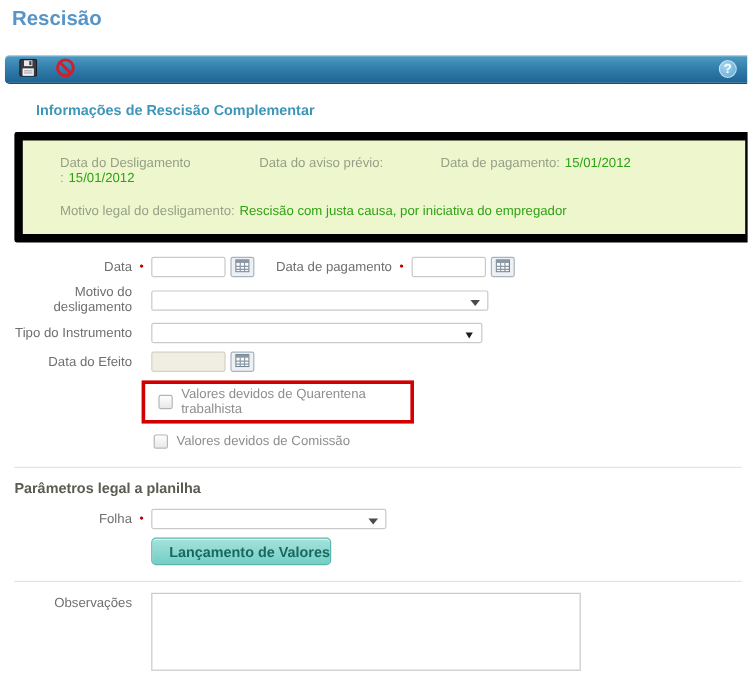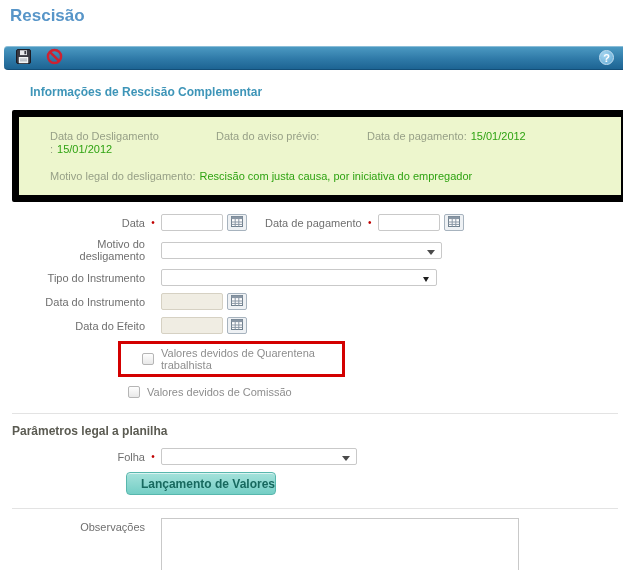--- a/index.html
+++ b/index.html
@@ -25,21 +25,21 @@
   .summary-box { margin:11px 5px 0 12px; width:616px; background:#edf6cd;
     border:7px solid #000000; border-radius:2px; padding:13px 6px 12px 31px; }
   .sum-row { display:flex; margin-bottom:14px; line-height:13px; }
   .sum-row:last-child { margin-bottom:0; }
   .sum-label { color:#97a087; }
   .sum-value { color:#2fa312; margin-left:4px; }
   .sum-col1 { width:166px; }
   .sum-col2 { width:151px; }
 
   .form-area { margin-top:12px; }
-  .frow { display:flex; align-items:center; margin-bottom:7px;padding-left:35px; }
+  .frow { display:flex; align-items:center; margin-bottom:7px; }
   .flabel { width:110px; text-align:right; color:#6f6f6f; line-height:12px; }
   .req { width:16px; text-align:center; color:#c00000; font-size:10px; }
   .txt { width:62px; height:17px; border:1px solid #c9c9c9; border-radius:2px;
     font-size:11px; padding:0 3px; font-family:"Liberation Sans",sans-serif; }
   .txt:disabled, .txt.disabled { background:#f0ede3; border-color:#d6d1c3; }
   .cal-btn { margin-left:4px; width:20px; height:17px; background:#eef1f4;
     border:1px solid #a7b3be; border-radius:2px; display:flex;
     align-items:center; justify-content:center; padding:0; cursor:pointer; }
   .ddl { position:relative; height:17px; background:#fff; border:1px solid #c9c9c9;
     border-radius:2px; cursor:pointer; }
@@ -50,21 +50,21 @@
     border-top-color:#1d1d1d; }
   .w-motivo { width:281px; }
   .w-tipo   { width:276px; }
   .w-folha  { width:196px; }
   .info-btn { margin-left:5px; width:14px; height:14px; border-radius:50%;
     border:1px solid #44b3de; background:#fff; color:#44b3de; font-size:10px;
     font-weight:bold; font-style:italic; text-align:center; line-height:12px;
     font-family:"Liberation Serif",serif; cursor:pointer; padding:0; }
 
   .hl-red { margin:5px 0 0 118px; width:227px; border:3px solid #d30000;
-    padding:3px 4px 3px 21px; display:flex; align-items:center; }
+    padding:3px 4px 3px 11px; display:flex; align-items:center; }
   .chk { width:12px; height:12px; border:1px solid #b5b5b5; border-radius:2px;
     background:linear-gradient(#fefefe,#e8e8e8); margin-right:7px; flex:0 0 auto;
     cursor:pointer; }
   .chk-label { color:#8e8e8e; }
   .chk-row { margin:9px 0 0 128px; display:flex; align-items:center; }
 
   .divider { border:none; border-top:1px solid #e3e3e3; margin:15px 5px 0 12px; }
   .sub-title { color:#5b5b52; font-weight:bold; font-size:12px; margin:10px 0 10px 12px; }
 
   .btn-teal { display:block; margin:7px 0 0 126px; width:150px; height:23px;
@@ -163,35 +163,20 @@
 
   <div class="frow">
     <span class="flabel">Tipo do Instrumento</span>
     <span class="req"></span>
     <div class="ddl w-tipo">
       <span></span>
       <span class="arrow slim"></span>
     </div>
   </div>
 
-  <div class="frow">
-    <span class="flabel">Data do Instrumento</span>
-    <span class="req"></span>
-    <input class="txt disabled" type="text" disabled="" value="" style="">
-    <button class="cal-btn">
-      <span><svg width="12" height="11" viewBox="0 0 12 11">
-            <rect x="0.5" y="0.5" width="11" height="10" fill="#fdfdfd" stroke="#70808e"></rect>
-            <rect x="0.5" y="0.5" width="11" height="2.6" fill="#8a97a5"></rect>
-            <line x1="4.2" y1="3" x2="4.2" y2="10.5" stroke="#8a97a5"></line>
-            <line x1="7.8" y1="3" x2="7.8" y2="10.5" stroke="#8a97a5"></line>
-            <line x1="0.5" y1="6" x2="11.5" y2="6" stroke="#8a97a5"></line>
-            <line x1="0.5" y1="8.4" x2="11.5" y2="8.4" stroke="#8a97a5"></line>
-          </svg></span>
-    </button>
-  </div>
 
 
   <div class="frow">
     <span class="flabel">Data do Efeito</span>
     <span class="req"></span>
     <input class="txt disabled" type="text" disabled="" value="" style="">
     <button class="cal-btn">
       <span><svg width="12" height="11" viewBox="0 0 12 11">
             <rect x="0.5" y="0.5" width="11" height="10" fill="#fdfdfd" stroke="#70808e"></rect>
             <rect x="0.5" y="0.5" width="11" height="2.6" fill="#8a97a5"></rect>

